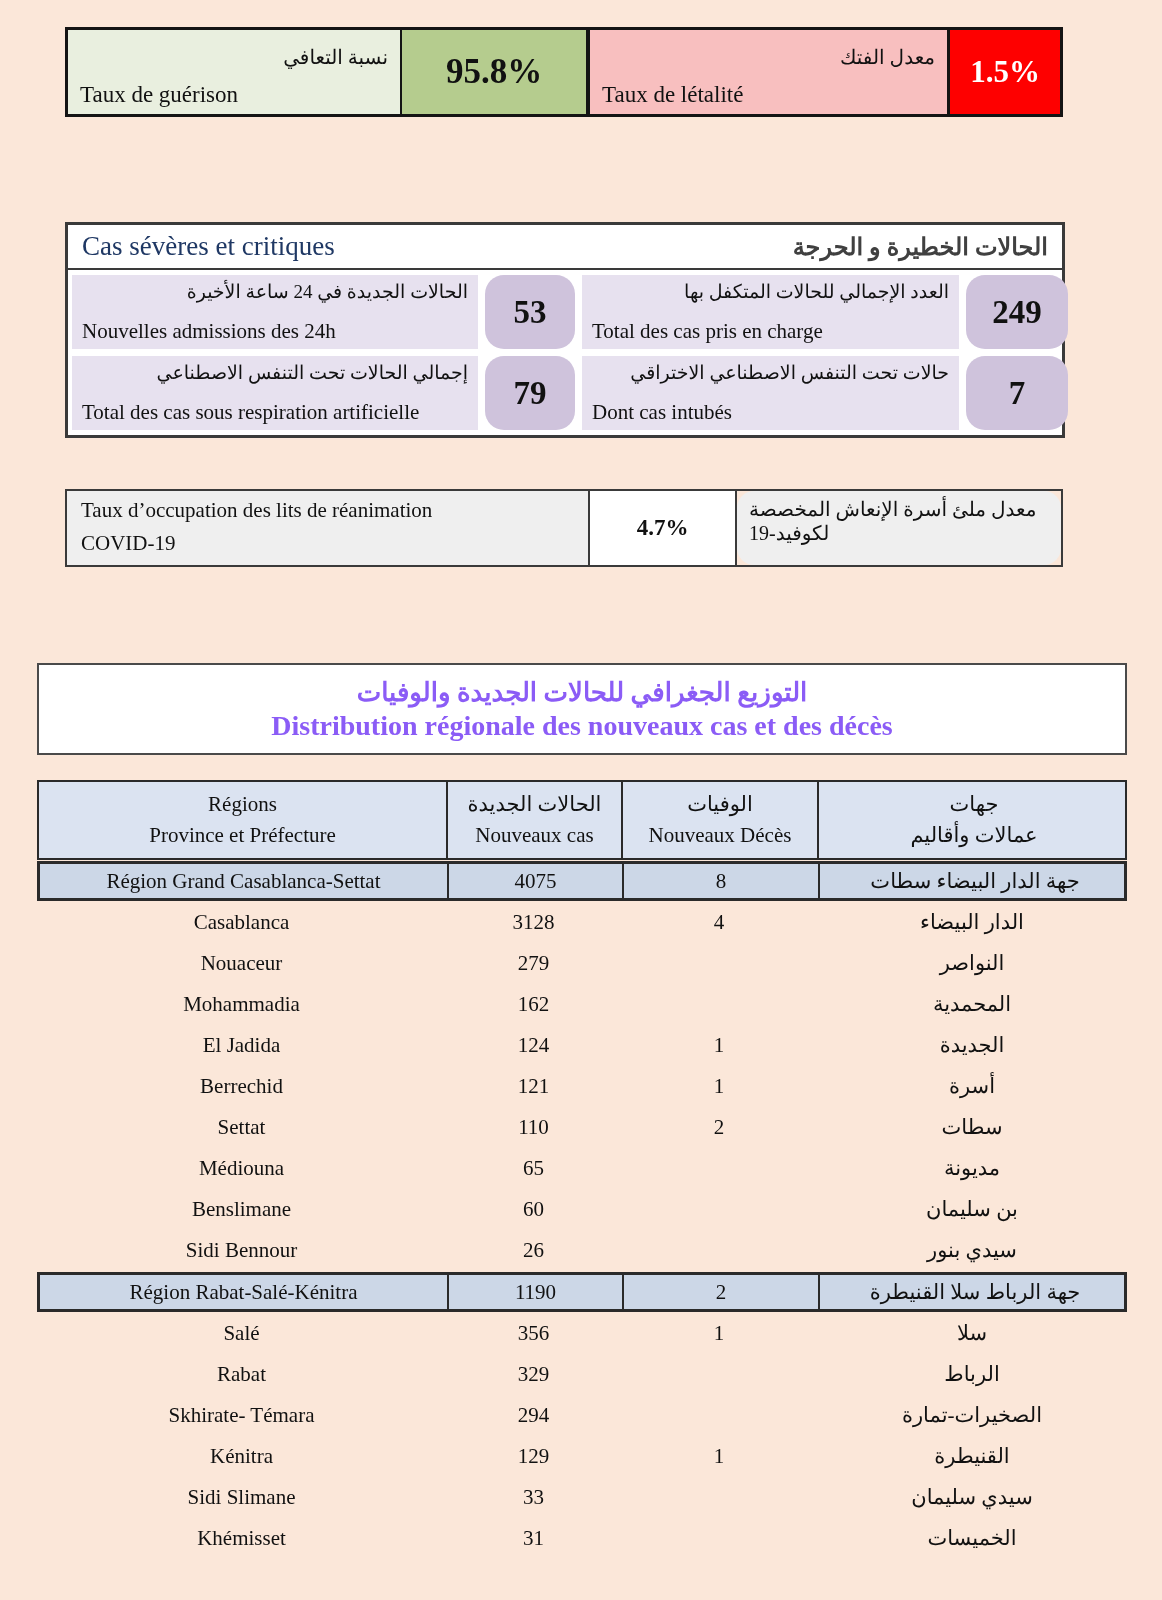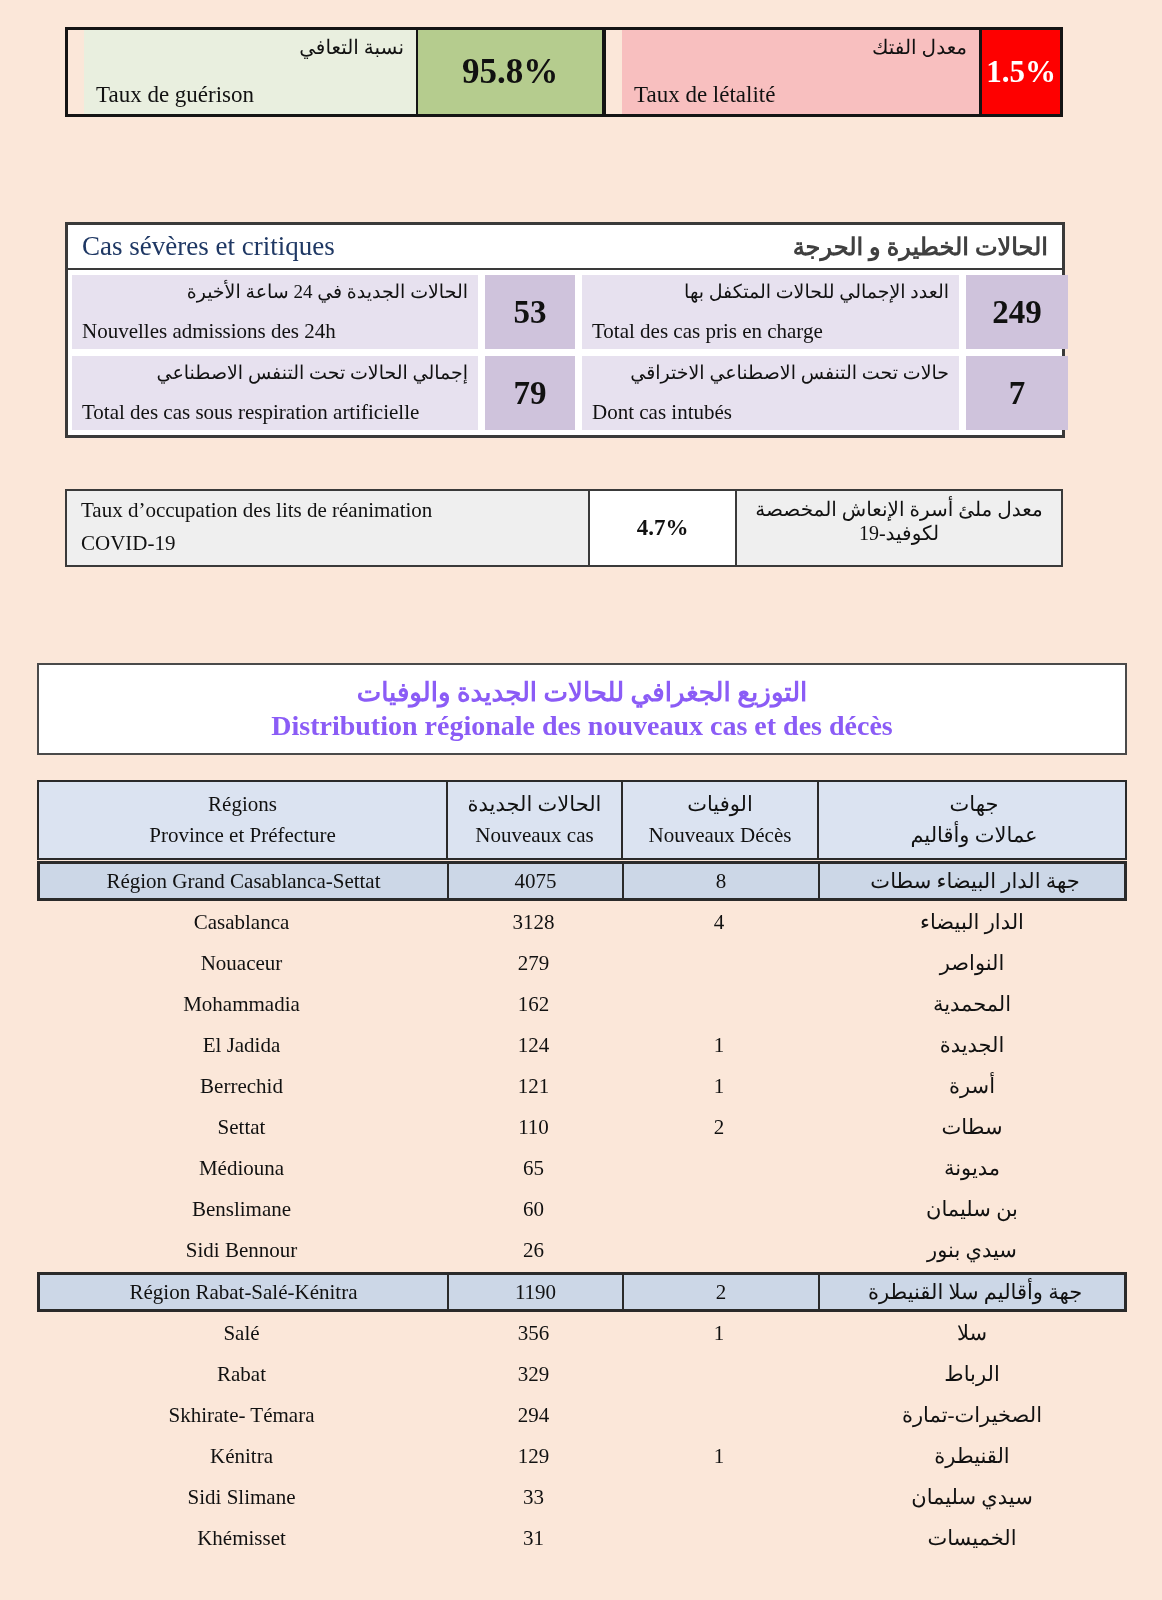--- a/index.html
+++ b/index.html
@@ -10,21 +10,21 @@
     position:relative;
     overflow:hidden;
     color:#111;
   }
   .ar { direction:rtl; unicode-bidi:embed; }
 
   
   .rates { position:absolute; left:65px; top:27px; width:998px; height:90px;
            border:3px solid #141414; display:flex; }
   .rate-label { display:flex; flex-direction:column; justify-content:space-between;
-                padding:5px 12px 6px 12px;margin-left:16px; }
+                padding:15px 12px 6px 12px; }
   .rate-label .ar { align-self:flex-end; font-size:20px; }
   .rate-label .fr { align-self:flex-start; font-size:23px; }
   .rec-label { width:334px; background:#e9efdf; border-right:2px solid #141414; }
   .rec-value { width:188px; background:#b5cc8e; border-right:4px solid #141414;
                display:flex; align-items:center; justify-content:center;
                font-weight:bold; font-size:35px; }
   .fat-label { width:360px; background:#f8bfbf; border-right:3px solid #141414; }
   .fat-value { flex:1; background:#fe0000; color:#ffffff; display:flex;
                align-items:center; justify-content:center; font-weight:bold; font-size:31px; }
 
@@ -35,32 +35,32 @@
                    padding:4px 14px; height:45px; border-bottom:2px solid #3a3a3a; }
   .severe-header .fr { color:#1f3864; font-size:27px; }
   .severe-header .ar { color:#404040; font-size:24px; font-weight:bold; }
   .severe-grid { display:grid; grid-template-columns:406px 90px 377px 102px;
                  gap:7px; padding:5px 4px; background:#fff; }
   .sv-label { background:#e7e1ef; padding:5px 10px; display:flex; flex-direction:column;
               justify-content:space-between; min-height:74px; }
   .sv-label .ar { align-self:flex-end; font-size:19px; }
   .sv-label .fr { align-self:flex-start; font-size:21px; }
   .sv-value { background:#cfc3dc; display:flex; align-items:center; justify-content:center;
-              font-weight:bold; font-size:33px; }
+              font-weight:bold; font-size:33px;border-radius:19px; }
 
   
   .icu { position:absolute; left:65px; top:489px; width:998px; height:78px;
          display:flex; border:2px solid #3a3a3a; }
   .icu-label { width:523px; background:#efefef; border-right:2px solid #3a3a3a;
                padding:7px 14px 9px 14px; font-size:21px; display:flex;
                flex-direction:column; justify-content:space-between; }
   .icu-value { width:147px; background:#ffffff; border-right:2px solid #3a3a3a;
                display:flex; align-items:center; justify-content:center;
                font-weight:bold; font-size:23px; }
-  .icu-ar { flex:1; background:#efefef; padding:6px 12px; font-size:20px; text-align:center; }
+  .icu-ar { flex:1; background:#efefef; padding:6px 12px; font-size:20px; text-align:left;border-radius:17px; }
 
   
   .dist-title { position:absolute; left:37px; top:663px; width:1090px; height:92px;
                 background:#ffffff; border:2px solid #4a4a4a; color:#8b5cf6;
                 display:flex; flex-direction:column; justify-content:center;
                 align-items:center; gap:2px; text-align:center; }
   .dist-title .ar { font-size:26px; font-weight:bold; }
   .dist-title .fr { font-size:28px; font-weight:bold; }
 
   
@@ -223,21 +223,21 @@
     <div class="c1">Sidi Bennour</div>
     <div class="c2">26</div>
     <div class="c3"></div>
     <div class="c4 ar">سيدي بنور</div>
   </div>
 
   <div class="dist-row region">
     <div class="c1">Région Rabat-Salé-Kénitra</div>
     <div class="c2">1190</div>
     <div class="c3">2</div>
-    <div class="c4 ar">جهة وأقاليم سلا القنيطرة</div>
+    <div class="c4 ar">جهة الرباط سلا القنيطرة</div>
   </div>
 
   <div class="dist-row">
     <div class="c1">Salé</div>
     <div class="c2">356</div>
     <div class="c3">1</div>
     <div class="c4 ar">سلا</div>
   </div>
 
   <div class="dist-row">

